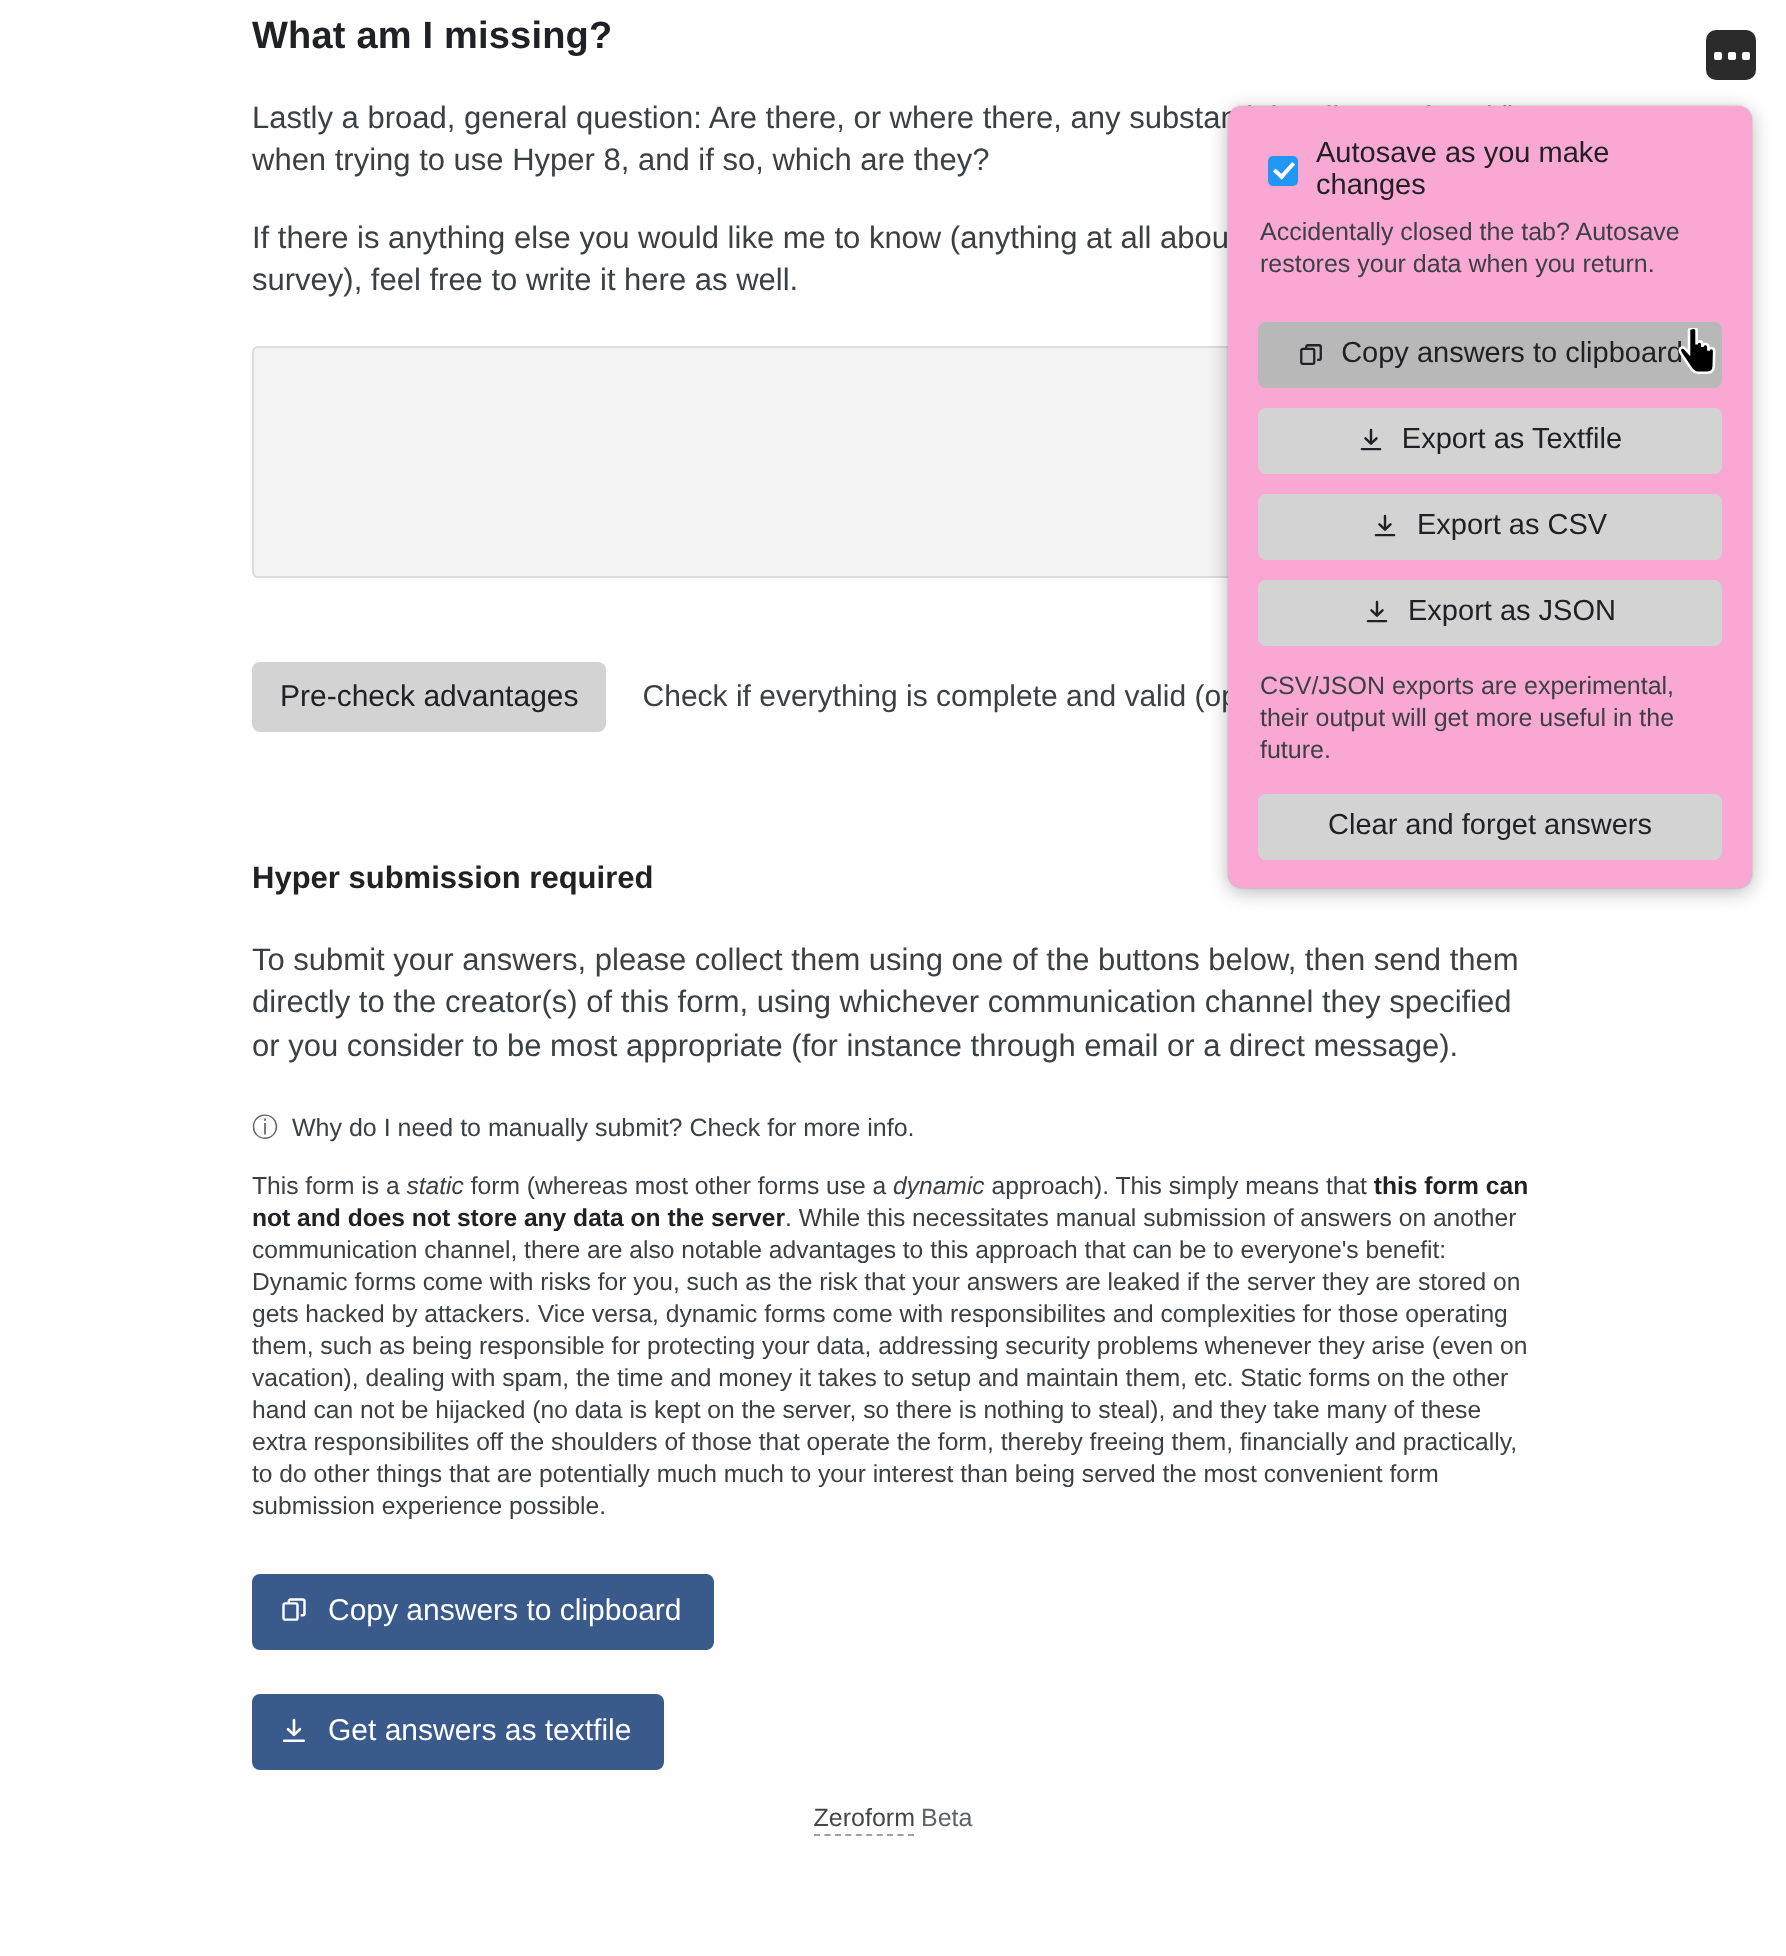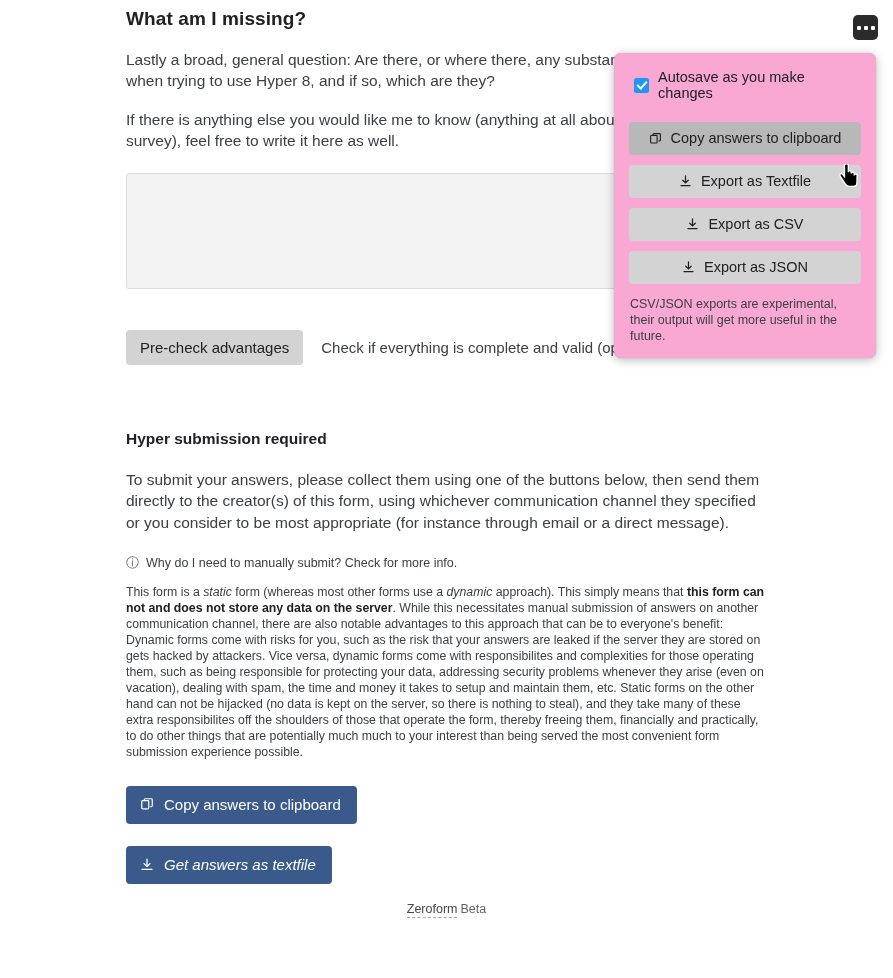--- a/index.html
+++ b/index.html
@@ -130,21 +130,21 @@
     border: none;
     border-radius: 4px;
     font-family: "Liberation Sans", sans-serif;
     font-size: 15px;
     padding: 10px 16px 11px 14px;
     display: flex;
     align-items: center;
     gap: 10px;
     cursor: pointer;
   }
-  #btn-get-textfile { margin-top: 22px; font-style: italic; }
+  #btn-get-textfile { margin-top: 22px; }
   .blue-btn svg { display: block; }
 
   
   .footer {
     position: absolute;
     left: 0;
     top: 902px;
     width: 893px;
     text-align: center;
     font-size: 12.5px;
@@ -333,20 +333,21 @@
     <span></span>
   </div>
 
   <div class="popup">
 
     <div class="autosave-row">
       <span class="cbox"></span>
       <span class="autosave-label">Autosave as you make changes</span>
     </div>
 
+    <div class="autosave-desc">Accidentally closed the tab? Autosave restores your data when you return.</div>
 
     <button class="pop-btn hovered" id="btn-copy-clipboard-popup">
       <span>
         <svg width="13" height="13" viewBox="0 0 16 16" fill="none" stroke="#202124" stroke-width="1.4">
           <rect x="2" y="4.2" width="8" height="9.3" rx="1"></rect>
           <path d="M5 4.2V3a1 1 0 0 1 1-1h7a1 1 0 0 1 1 1v7a1 1 0 0 1-1 1h-1.2"></path>
         </svg>
       </span>
       <span>Copy answers to clipboard</span>
     </button>
@@ -379,20 +380,23 @@
           <path d="M8 1.8v8.2"></path>
             <path d="M4.6 7l3.4 3.2L11.4 7"></path>
             <path d="M2.4 13.6h11.2"></path>
         </svg>
       </span>
       <span>Export as JSON</span>
     </button>
 
     <div class="pop-note">CSV/JSON exports are experimental, their output will get more useful in the future.</div>
 
+    <button class="pop-btn" id="btn-clear-forget">
+      <span>Clear and forget answers</span>
+    </button>
 
   </div>
 
   <div class="cursor">
     <svg width="20" height="26" viewBox="0 0 20 26">
       <path d="M5.5 1.2 L5.5 12.5 L3.4 10.2 C2.4 9.3 1.1 9.6 0.9 10.9 C0.8 11.6 1.1 12.2 1.7 13.0 L6.6 20.3 C7.6 21.8 8.8 22.4 10.6 22.4 L14.4 22.4 C16.6 22.4 17.8 21.2 17.9 19.1 L18.1 11.6 C18.1 10.6 17.5 10.0 16.6 10.0 C15.8 10.0 15.2 10.5 15.2 11.4 L15.2 9.6 C15.2 8.6 14.6 8.0 13.7 8.0 C12.8 8.0 12.2 8.6 12.2 9.5 L12.2 8.3 C12.2 7.3 11.6 6.7 10.7 6.7 C9.9 6.7 9.3 7.3 9.3 8.2 L9.3 1.3 C9.3 0.4 8.7 -0.2 7.8 -0.2 C6.9 -0.2 5.5 0.3 5.5 1.2 Z" fill="#000000" stroke="#ffffff" stroke-width="1.3"></path>
     </svg>
   </div>
 
 </div>

